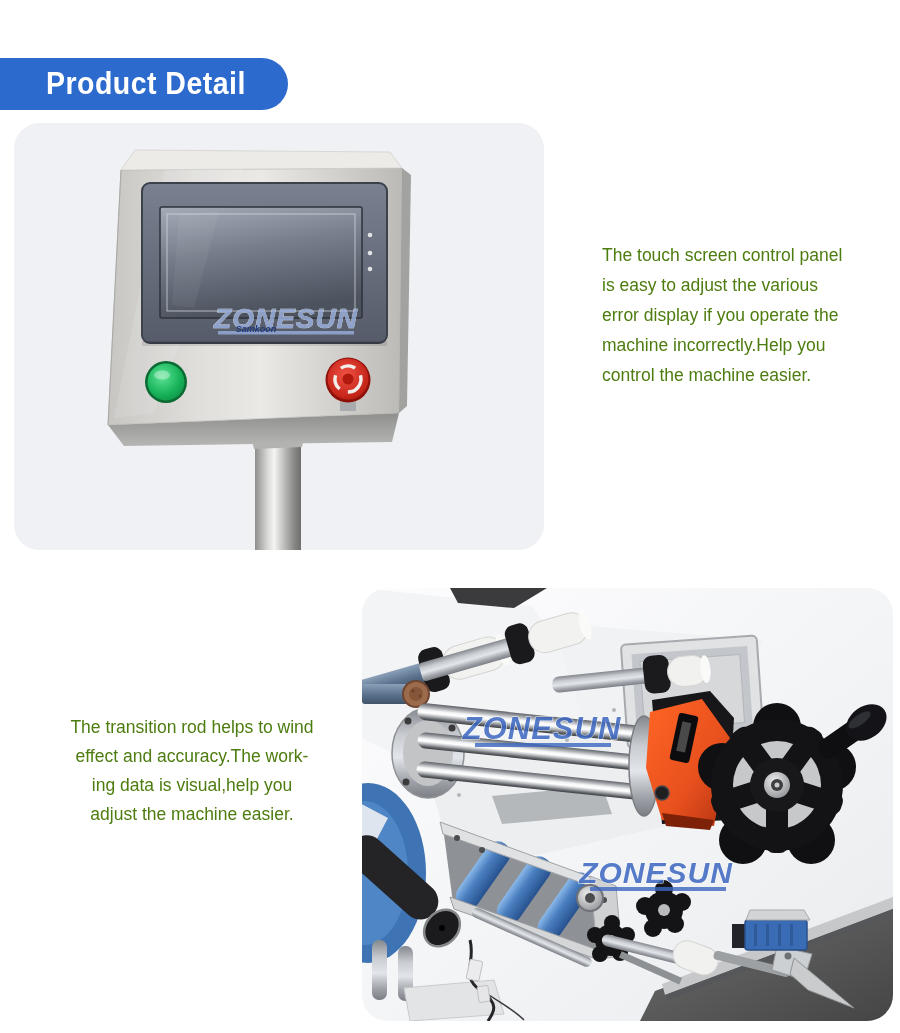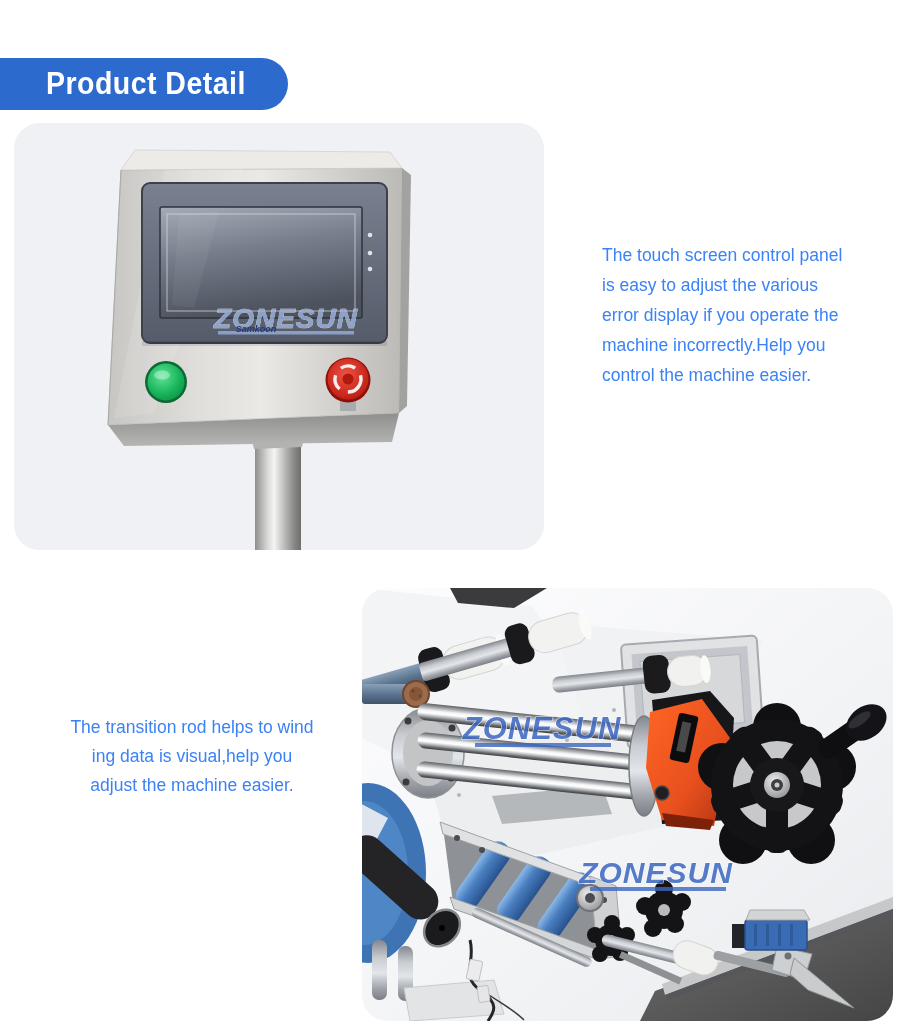--- a/index.html
+++ b/index.html
@@ -5,21 +5,21 @@
   html,body{margin:0;padding:0;background:#ffffff;}
   .page{position:relative;width:900px;height:1033px;background:#ffffff;overflow:hidden;
         font-family:"Liberation Sans",sans-serif;}
   .banner{position:absolute;left:0;top:30px;width:288px;height:52px;background:#2d6ace;
           border-radius:0 26px 26px 0;display:flex;align-items:center;margin-top:28px;}
   .banner-title{color:#ffffff;font-size:31px;font-weight:bold;letter-spacing:0.5px;
           padding-left:50px;transform:scaleX(0.92);transform-origin:left center;white-space:nowrap;}
   .photo{position:absolute;border-radius:26px;overflow:hidden;}
   .photo-top{left:14px;top:123px;width:530px;height:427px;background:#f0f1f4;}
   .photo-bottom{left:362px;top:588px;width:531px;height:433px;background:#fafbfc;}
-  .desc{position:absolute;color:#3b82f6;font-size:17.5px;}
+  .desc{position:absolute;color:#4d7c0f;font-size:17.5px;}
   .desc-right{left:602px;top:240px;width:270px;line-height:30px;}
   .desc-left{left:52px;top:713px;width:280px;line-height:29px;text-align:center;}
   .desc div{white-space:nowrap;}
   svg{display:block;}
   .wm{font-family:"Liberation Sans",sans-serif;font-weight:bold;font-style:italic;letter-spacing:1px;}
 </style>
 </head>
 <body>
 
 <div class="page">
@@ -121,20 +121,21 @@
   <div class="desc desc-right">
     <div>The touch screen control panel</div>
     <div>is easy to adjust the various</div>
     <div>error display if you operate the</div>
     <div>machine incorrectly.Help you</div>
     <div>control the machine easier.</div>
   </div>
 
   <div class="desc desc-left">
     <div>The transition rod helps to wind</div>
+    <div>effect and accuracy.The work-</div>
     <div>ing data is visual,help you</div>
     <div>adjust the machine easier.</div>
   </div>
 
   <div class="photo photo-bottom">
     <svg width="531" height="433" viewBox="0 0 531 433">
       <defs>
         <linearGradient id="bgG" x1="0" y1="0" x2="1" y2="1">
           <stop offset="0" stop-color="#fdfdfe"></stop>
             <stop offset="0.55" stop-color="#f3f4f6"></stop>

